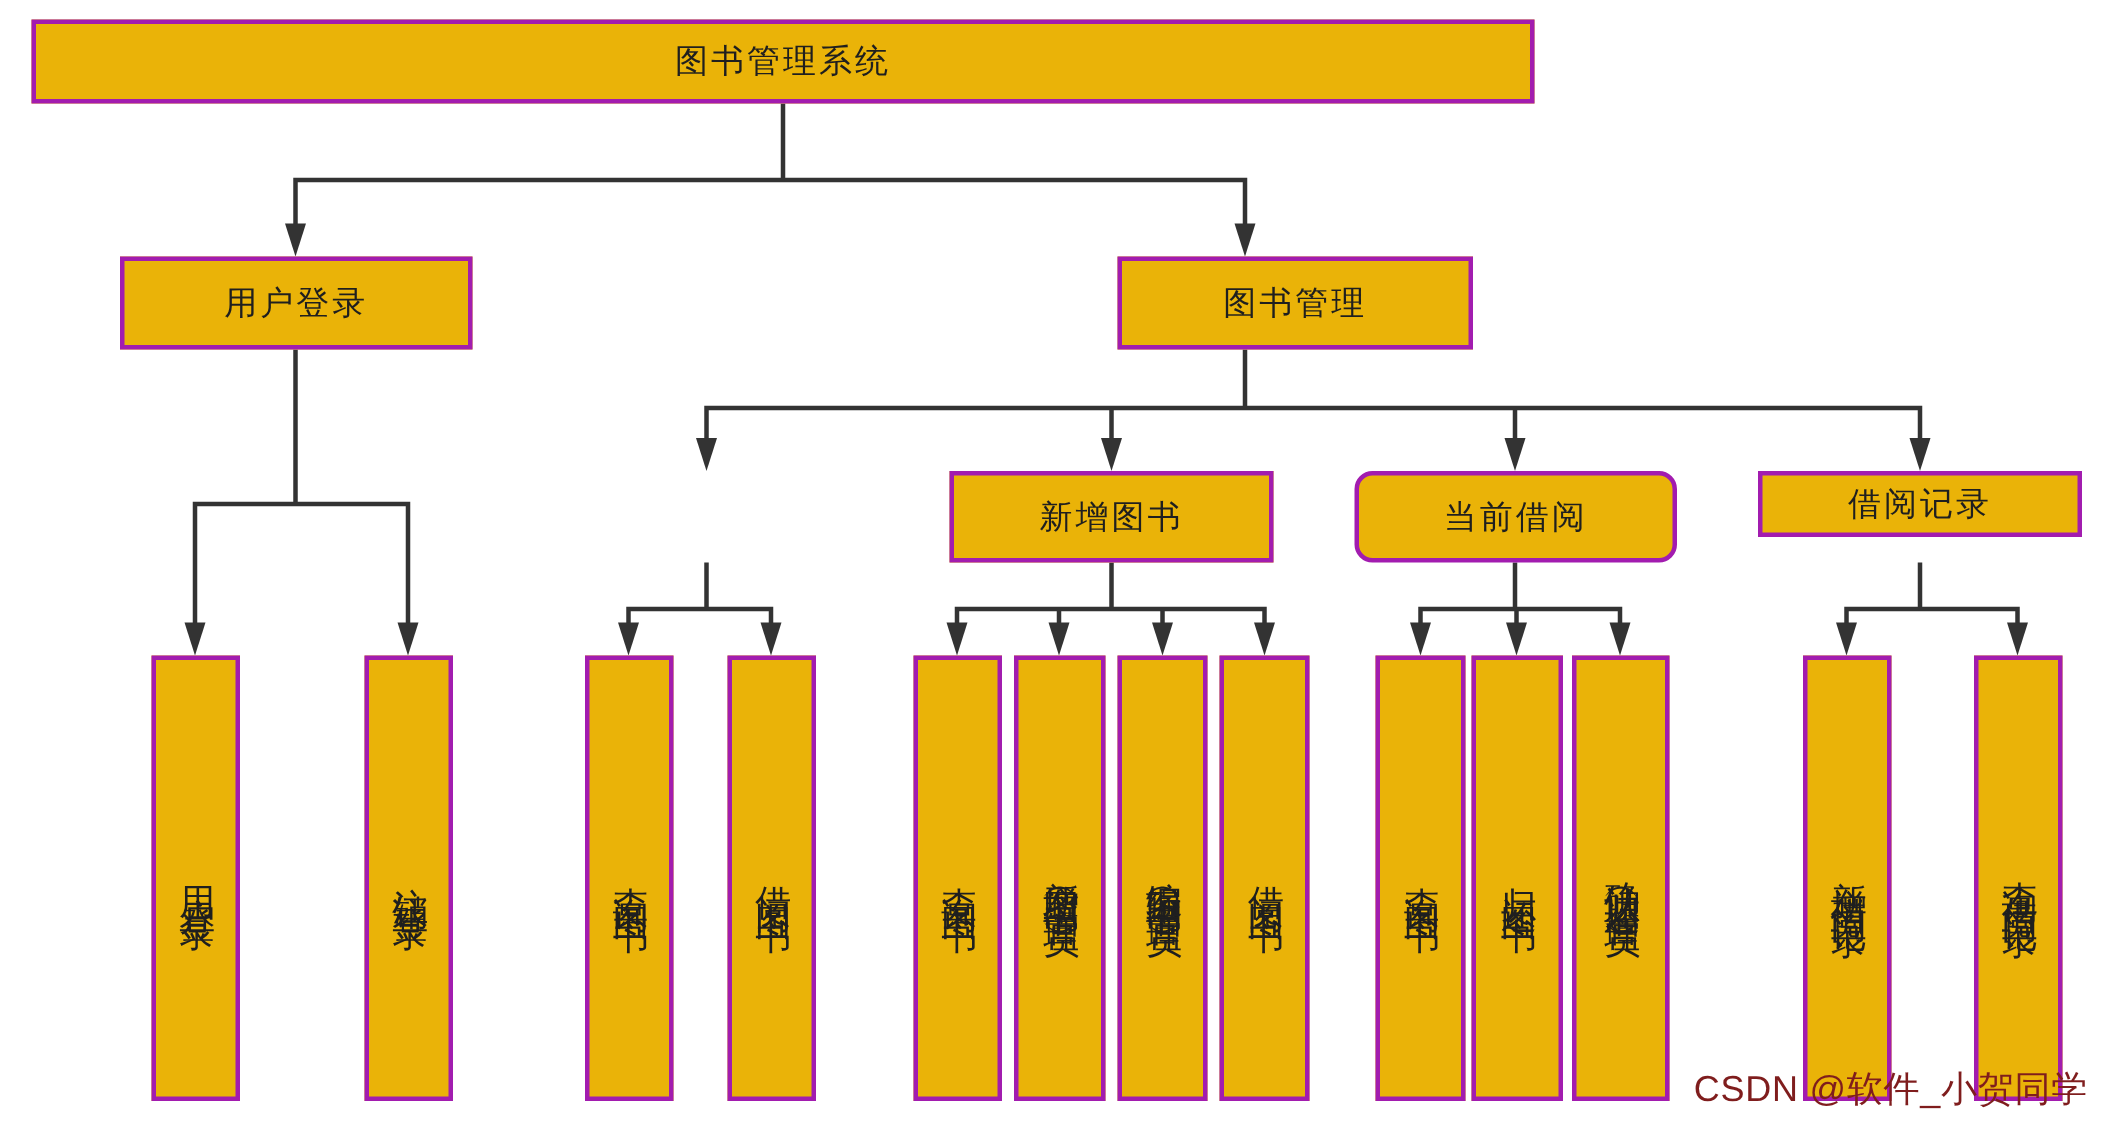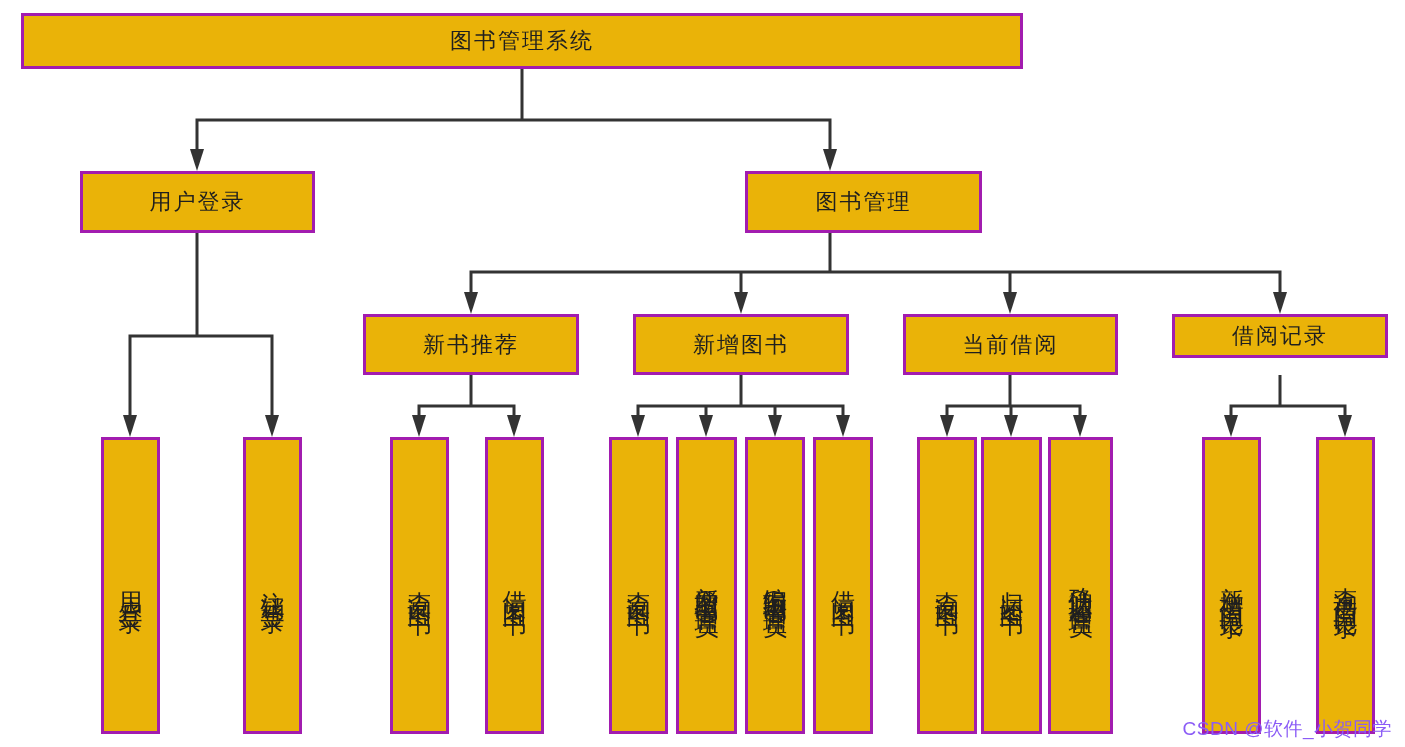--- a/index.html
+++ b/index.html
@@ -15,21 +15,21 @@
     display:flex; align-items:center; justify-content:center;
     color:#1f1f1f;
   }
   .h-node span { font-size:22px; letter-spacing:2px; line-height:1; white-space:nowrap; }
   .v-node span {
     writing-mode:vertical-rl; text-orientation:mixed;
     font-size:24px; letter-spacing:7px; line-height:1;
   }
   .watermark {
     position:absolute; right:13px; bottom:5px;
-    font-size:19px; color:#8b5cf6; letter-spacing:0.5px;
+    font-size:24px; color:#7f1d1d; letter-spacing:0.5px;
     white-space:nowrap;
   }
 </style>
 </head>
 <body>
 
 <div class="canvas">
 
   <svg class="connectors" viewBox="0 0 1405 747" xmlns="http://www.w3.org/2000/svg">
     <g stroke="#333333" stroke-width="3" fill="none">
@@ -68,27 +68,24 @@
     <span>图书管理系统</span>
   </div>
 
   <div class="node h-node" style="left:80px; top:171px; width:235px; height:62px;">
     <span>用户登录</span>
   </div>
   <div class="node h-node" style="left:712px; top:171px; width:237px; height:62px;margin-left:33px;">
     <span>图书管理</span>
   </div>
 
-  <div class="node h-node" style="left:363px; top:314px; width:216px; height:61px;">
-    <span>新书推荐</span>
-  </div>
   <div class="node h-node" style="left:633px; top:314px; width:216px; height:61px;">
     <span>新增图书</span>
   </div>
-  <div class="node h-node" style="left:903px; top:314px; width:215px; height:61px;">
+  <div class="node h-node" style="left:903px; top:314px; width:215px; height:61px;border-radius:12px;">
     <span>当前借阅</span>
   </div>
   <div class="node h-node" style="left:1172px; top:314px; width:216px; height:44px;">
     <span>借阅记录</span>
   </div>
 
   <div class="node v-node" style="left:101px; top:437px; width:59px; height:297px;">
     <span>用户登录</span>
   </div>
   <div class="node v-node" style="left:243px; top:437px; width:59px; height:297px;">

